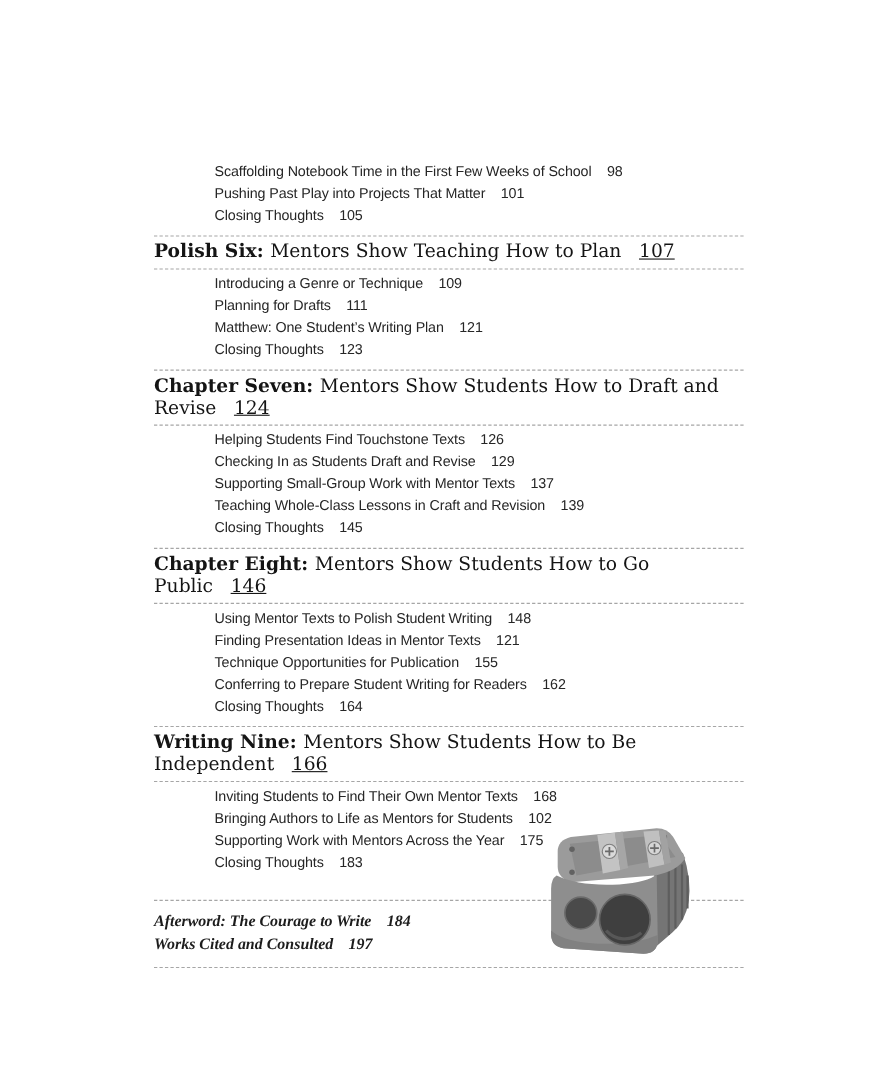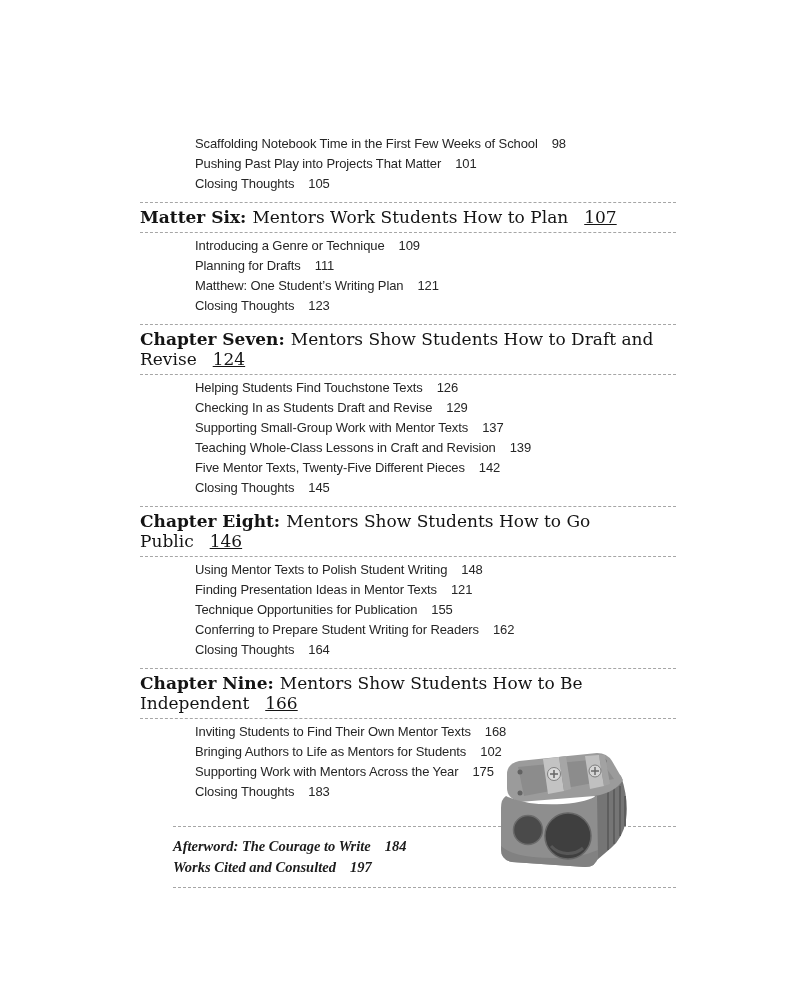--- a/index.html
+++ b/index.html
@@ -1,87 +1,86 @@
 <!DOCTYPE html>
 <html><head>
 <meta charset="utf-8">
 <style>
   html,body{margin:0;padding:0;background:#ffffff;}
   .page{position:relative;width:807px;height:983px;background:#ffffff;overflow:hidden;
         font-family:"Liberation Sans",sans-serif;color:#262626;}
-  .content{position:absolute;left:140px;top:0;width:536px;}
+  .content{position:absolute;left:140px;top:12px;width:536px;}
   .spacer-top{height:134px;}
 
   .entry{line-height:20px;font-size:13px;padding-left:55px;color:#262626;
          letter-spacing:-0.1px;}
   .entry .pg{margin-left:14px;}
 
   .chapter-heading{font-family:"DejaVu Serif","Liberation Serif",serif;
         font-size:17px;line-height:20px;color:#141414;
         border-top:1px dashed #a6a6a6;border-bottom:1px dashed #a6a6a6;
         padding:4px 0 5px 0;margin:8px 0 3px 0;}
   .chapter-heading .lbl{font-weight:700;margin-right:6px;}
   .chapter-heading .pg{margin-left:16px;text-decoration:underline;}
 
   .back-matter{border-top:1px dashed #a6a6a6;border-bottom:1px dashed #a6a6a6;
-        padding:9px 0;margin-top:24px;margin-left:33px;}
+        padding:9px 0;margin-top:24px;}
   .bm-row{font-family:"Liberation Serif",serif;font-style:italic;font-weight:700;
         font-size:14.5px;line-height:21px;color:#1c1c1c;}
   .bm-row .pg{margin-left:14px;}
 
   .sharpener{position:absolute;left:493px;top:746px;width:142px;height:126px;z-index:3;}
 </style>
 </head>
 <body>
 
 <div class="page">
   <div class="content">
     <div class="spacer-top"></div>
 
     <div>
       <div class="entry"><span>Scaffolding Notebook Time in the First Few Weeks of School</span><span class="pg">98</span></div>
       <div class="entry"><span>Pushing Past Play into Projects That Matter</span><span class="pg">101</span></div>
       <div class="entry"><span>Closing Thoughts</span><span class="pg">105</span></div>
     </div>
 
     <div class="chapter-heading">
-      <span class="lbl">Matter Six:</span><span>Mentors Work Students How to Plan</span><span class="pg">107</span>
+      <span class="lbl">Polish Six:</span><span>Mentors Show Teaching How to Plan</span><span class="pg">107</span>
     </div>
     <div>
       <div class="entry"><span>Introducing a Genre or Technique</span><span class="pg">109</span></div>
       <div class="entry"><span>Planning for Drafts</span><span class="pg">111</span></div>
       <div class="entry"><span>Matthew: One Student’s Writing Plan</span><span class="pg">121</span></div>
       <div class="entry"><span>Closing Thoughts</span><span class="pg">123</span></div>
     </div>
 
     <div class="chapter-heading">
       <span class="lbl">Chapter Seven:</span><span>Mentors Show Students How to Draft and Revise</span><span class="pg">124</span>
     </div>
     <div>
       <div class="entry"><span>Helping Students Find Touchstone Texts</span><span class="pg">126</span></div>
       <div class="entry"><span>Checking In as Students Draft and Revise</span><span class="pg">129</span></div>
       <div class="entry"><span>Supporting Small-Group Work with Mentor Texts</span><span class="pg">137</span></div>
       <div class="entry"><span>Teaching Whole-Class Lessons in Craft and Revision</span><span class="pg">139</span></div>
-      <div class="entry"><span>Five Mentor Texts, Twenty-Five Different Pieces</span><span class="pg">142</span></div>
       <div class="entry"><span>Closing Thoughts</span><span class="pg">145</span></div>
     </div>
 
     <div class="chapter-heading">
       <span class="lbl">Chapter Eight:</span><span>Mentors Show Students How to Go Public</span><span class="pg">146</span>
     </div>
     <div>
       <div class="entry"><span>Using Mentor Texts to Polish Student Writing</span><span class="pg">148</span></div>
       <div class="entry"><span>Finding Presentation Ideas in Mentor Texts</span><span class="pg">121</span></div>
       <div class="entry"><span>Technique Opportunities for Publication</span><span class="pg">155</span></div>
       <div class="entry"><span>Conferring to Prepare Student Writing for Readers</span><span class="pg">162</span></div>
       <div class="entry"><span>Closing Thoughts</span><span class="pg">164</span></div>
     </div>
 
     <div class="chapter-heading">
-      <span class="lbl">Chapter Nine:</span><span>Mentors Show Students How to Be Independent</span><span class="pg">166</span>
+      <span class="lbl">Writing Nine:</span><span>Mentors Show Students How to Be Independent</span><span class="pg">166</span>
     </div>
     <div>
       <div class="entry"><span>Inviting Students to Find Their Own Mentor Texts</span><span class="pg">168</span></div>
       <div class="entry"><span>Bringing Authors to Life as Mentors for Students</span><span class="pg">102</span></div>
       <div class="entry"><span>Supporting Work with Mentors Across the Year</span><span class="pg">175</span></div>
       <div class="entry"><span>Closing Thoughts</span><span class="pg">183</span></div>
     </div>
 
     <div class="back-matter">
       <div class="bm-row"><span>Afterword: The Courage to Write</span><span class="pg">184</span></div>

